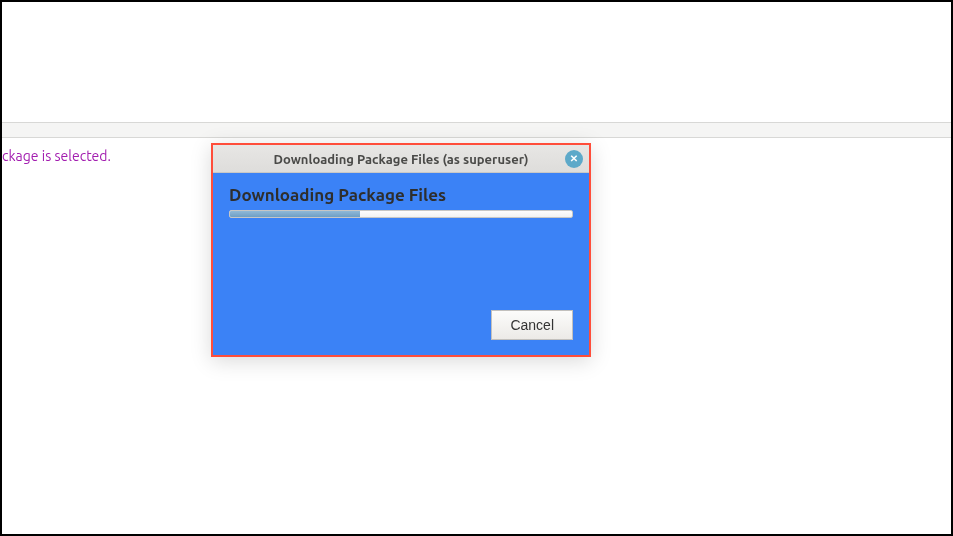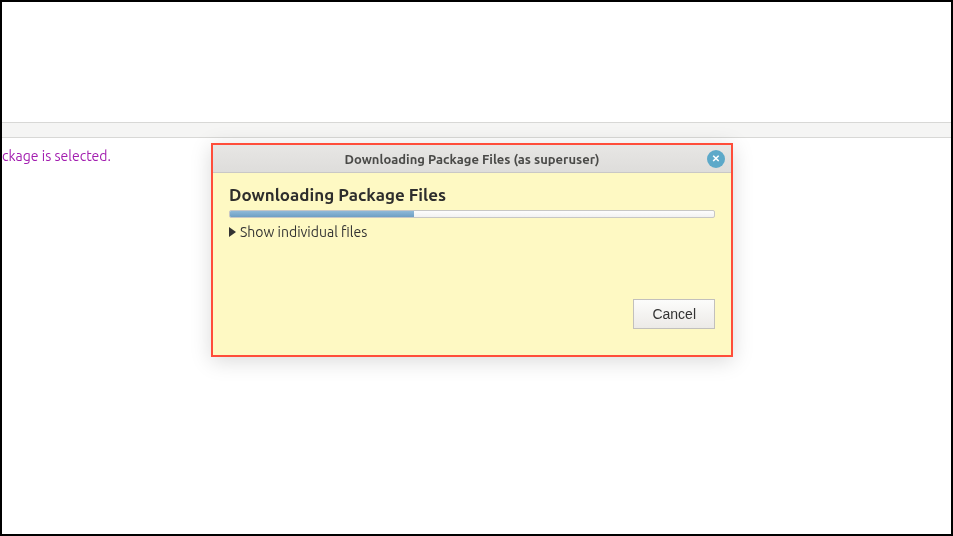--- a/index.html
+++ b/index.html
@@ -33,23 +33,23 @@
       top: 148px;
       left: 2px;
       font-size: 14px;
       color: #a21caf;
       padding-left: 0;
     }
     .dialog {
       position: absolute;
       top: 143px;
       left: 211px;
-      width: 522px;
+      width: 380px;
       height: 214px;
-      background: #fef9c3;
+      background: #3b82f6;
       border: 2px solid #ff4d3a;
       box-shadow: 0 4px 20px rgba(0,0,0,0.15);
     }
     .titlebar {
       height: 28px;
       background: linear-gradient(#e7e6e4, #dedddb);
       border-bottom: 1px solid #c9c8c6;
       display: flex;
       align-items: center;
       justify-content: center;
@@ -76,21 +76,21 @@
       justify-content: center;
     }
     .close-btn::before {
       content: "✕";
       color: #fff;
       font-size: 10px;
       font-weight: bold;
       line-height: 1;
     }
     .dialog-body {
-      padding: 12px 16px 26px 16px;
+      padding: 12px 16px 15px 16px;
       display: flex;
       flex-direction: column;
       height: calc(100% - 28px);
     }
     .dialog-heading {
       font-size: 17px;
       font-weight: bold;
       color: #2e2e2d;
       margin-bottom: 6px;
     }
@@ -155,21 +155,17 @@
 <div class="dialog">
   <div class="titlebar">
     <span class="titlebar-title">Downloading Package Files (as superuser)</span>
     <button class="close-btn" aria-label="Close"></button>
   </div>
   <div class="dialog-body">
     <div class="dialog-heading">Downloading Package Files</div>
     <div class="progress-track">
       <div class="progress-fill" style="width:38%"></div>
     </div>
-    <div class="expander">
-      <span class="triangle"></span>
-      <span>Show individual files</span>
-    </div>
     <div class="button-row">
       <button class="btn-cancel">Cancel</button>
     </div>
   </div>
 </div>
 
 </body></html>

